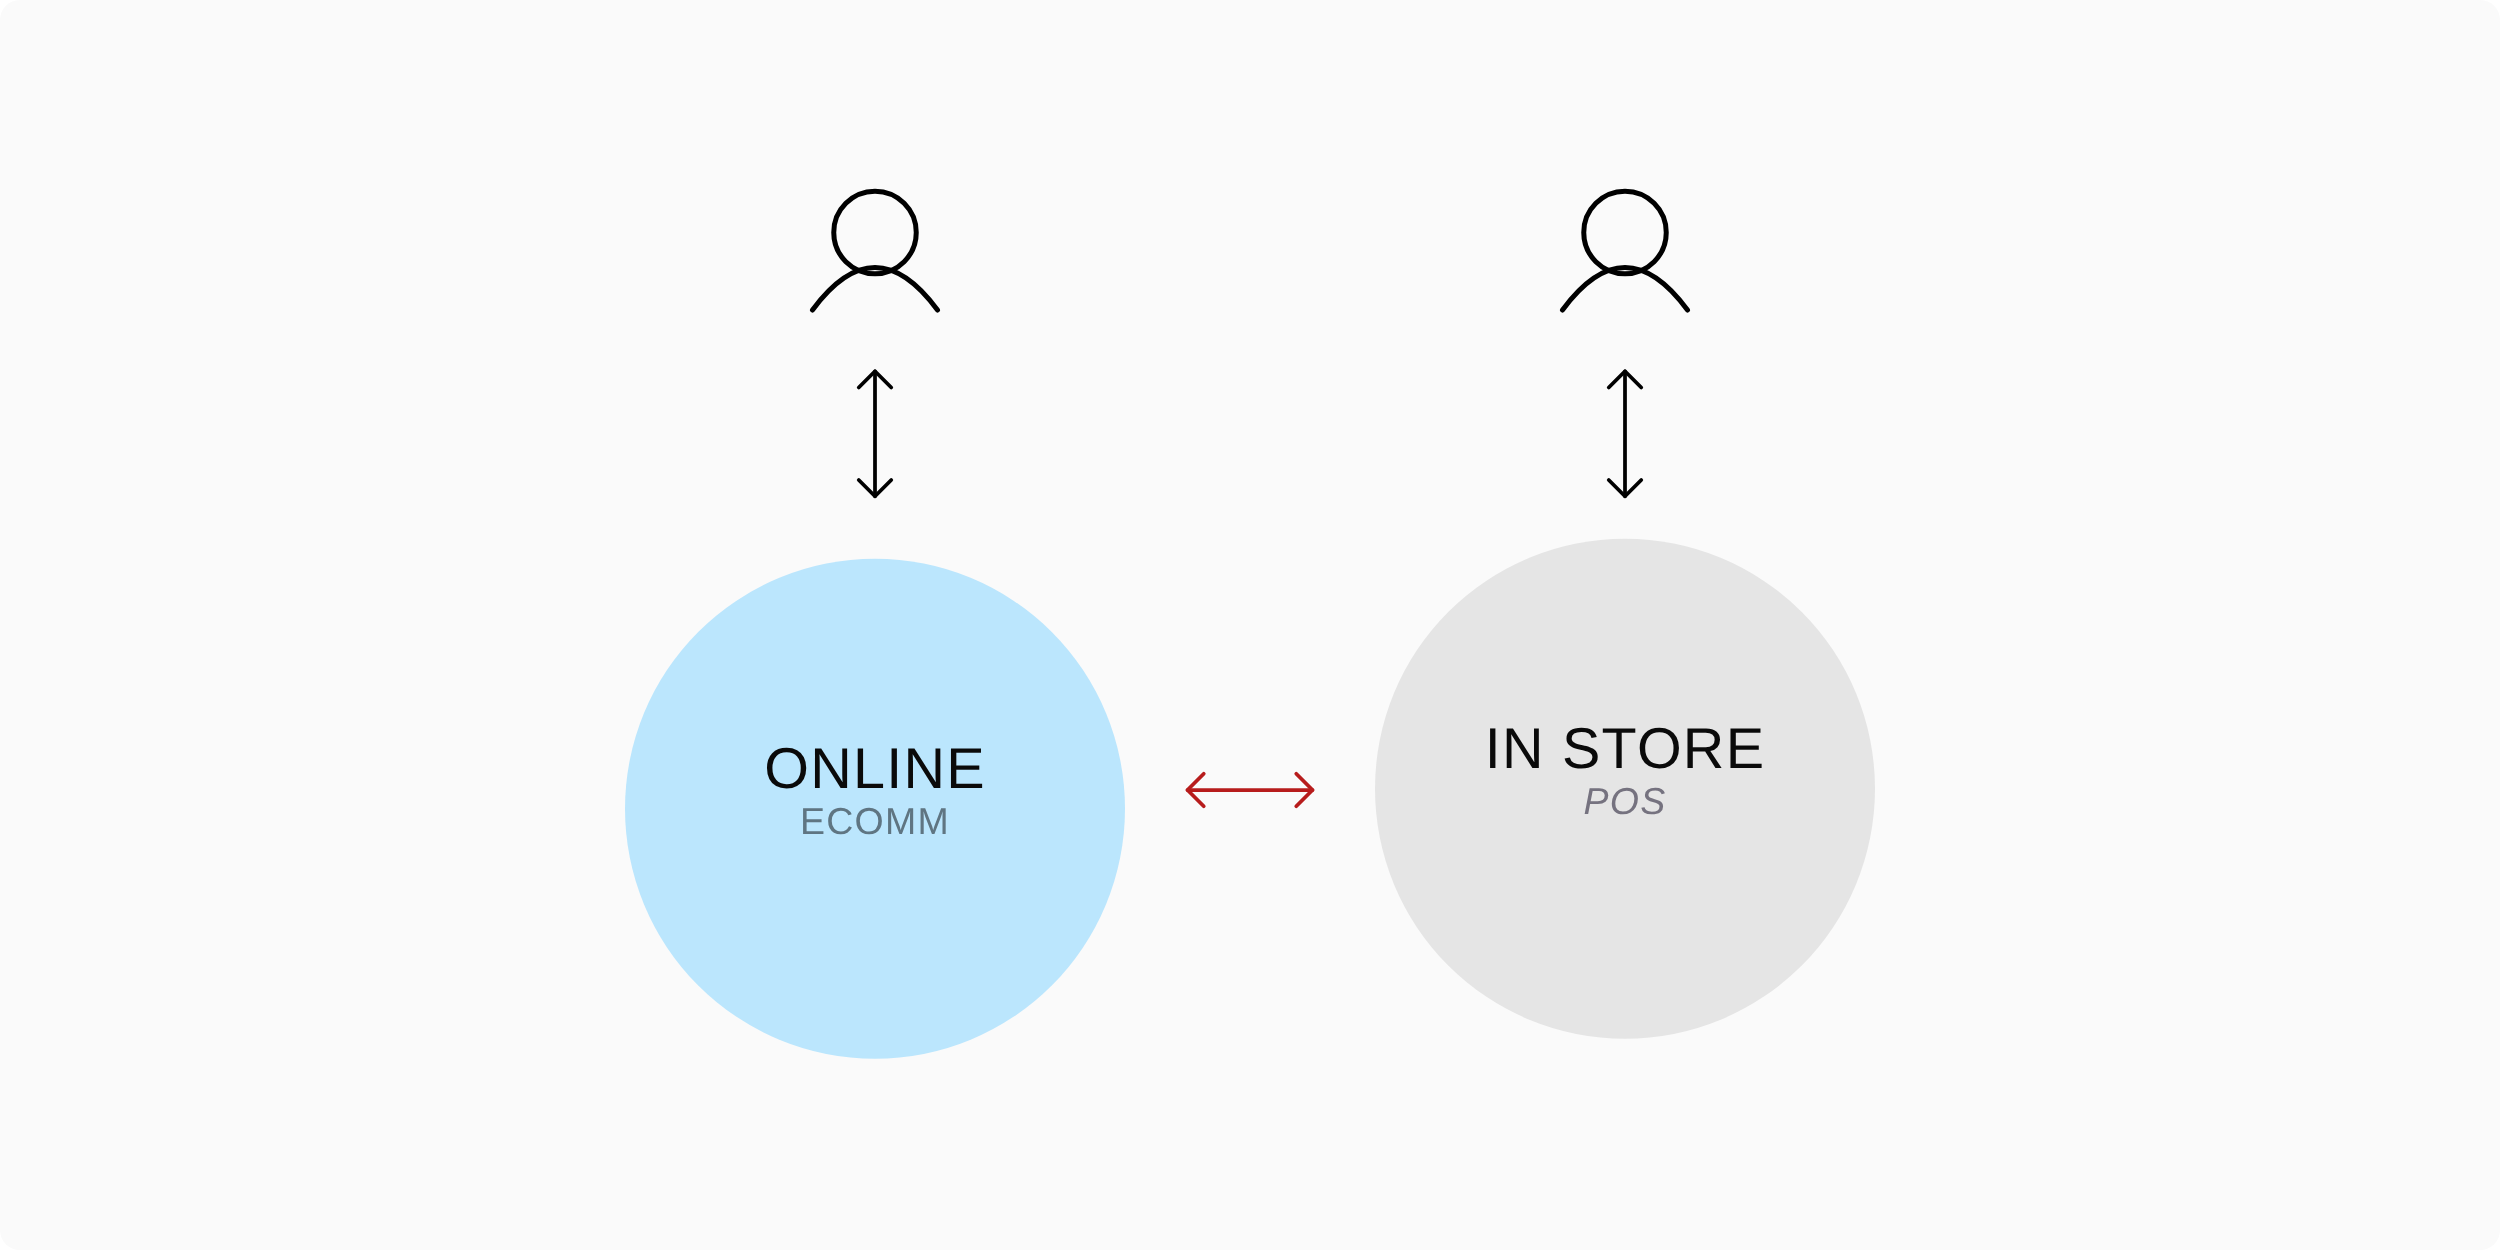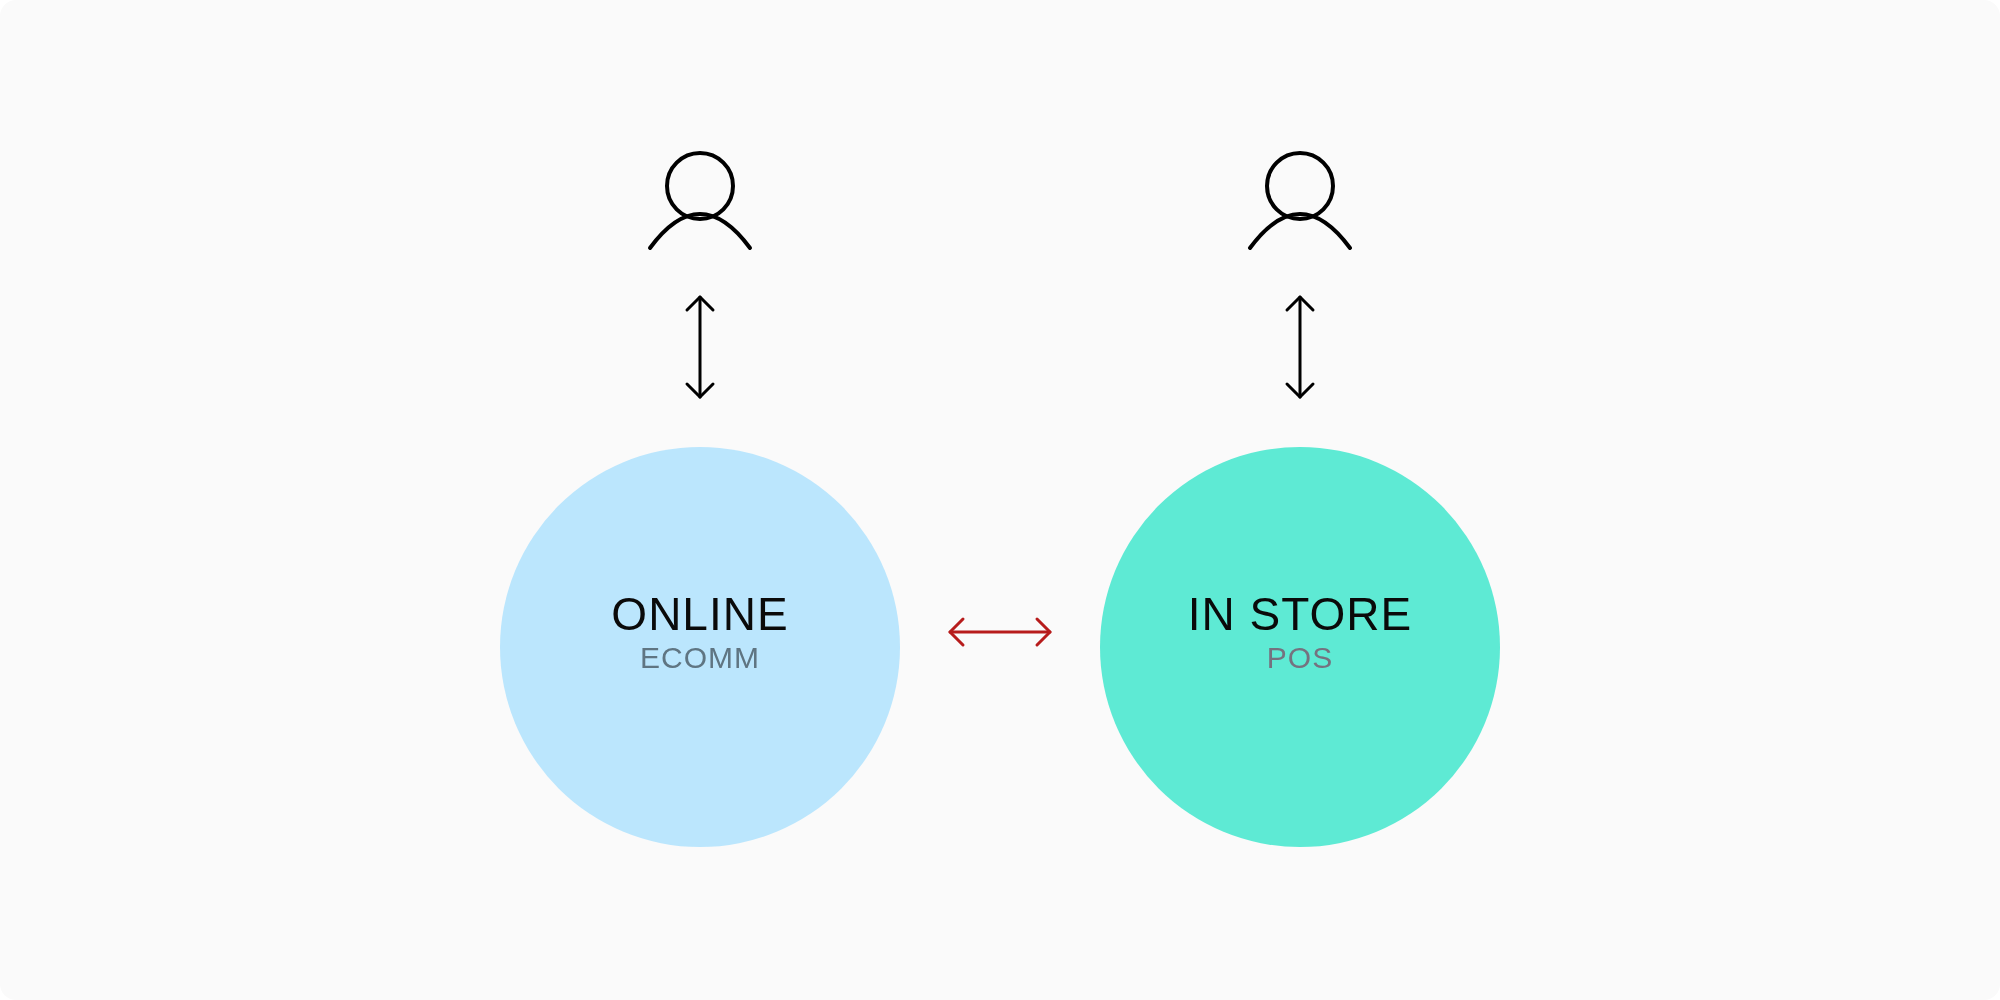--- a/index.html
+++ b/index.html
@@ -44,18 +44,18 @@
       <polyline points="963,619 950,632 963,645"></polyline>
       <polyline points="1037,619 1050,632 1037,645"></polyline>
     </g>
   </svg>
 
   <div class="circle" style="left:500px; top:447px; background:#bbe6fd;">
     <div class="title">ONLINE</div>
     <div class="subtitle" style="color:#5f7582;">ECOMM</div>
   </div>
 
-  <div class="circle" style="left:1100px; top:447px; background:#5eead4;">
+  <div class="circle" style="left:1100px; top:431px; background:#e5e5e5;">
     <div class="title">IN STORE</div>
-    <div class="subtitle" style="color:#75727f;">POS</div>
+    <div class="subtitle" style="color:#75727f;font-style:italic;">POS</div>
   </div>
 
 </div>
 
 </body></html>

